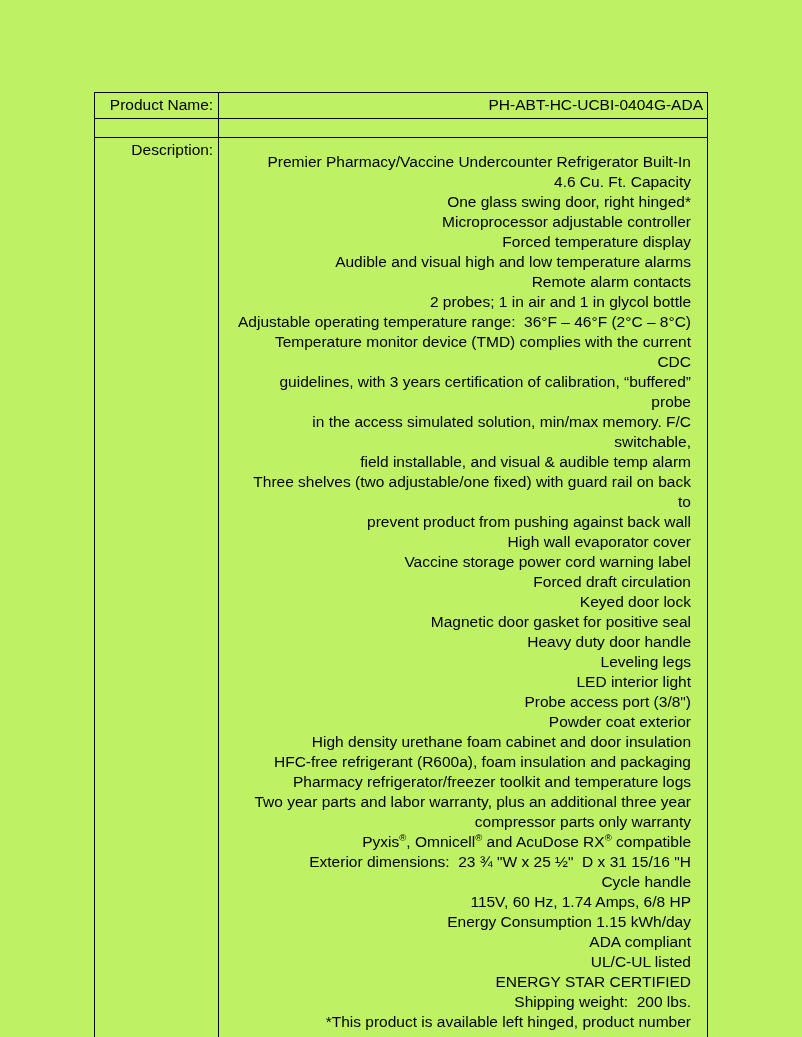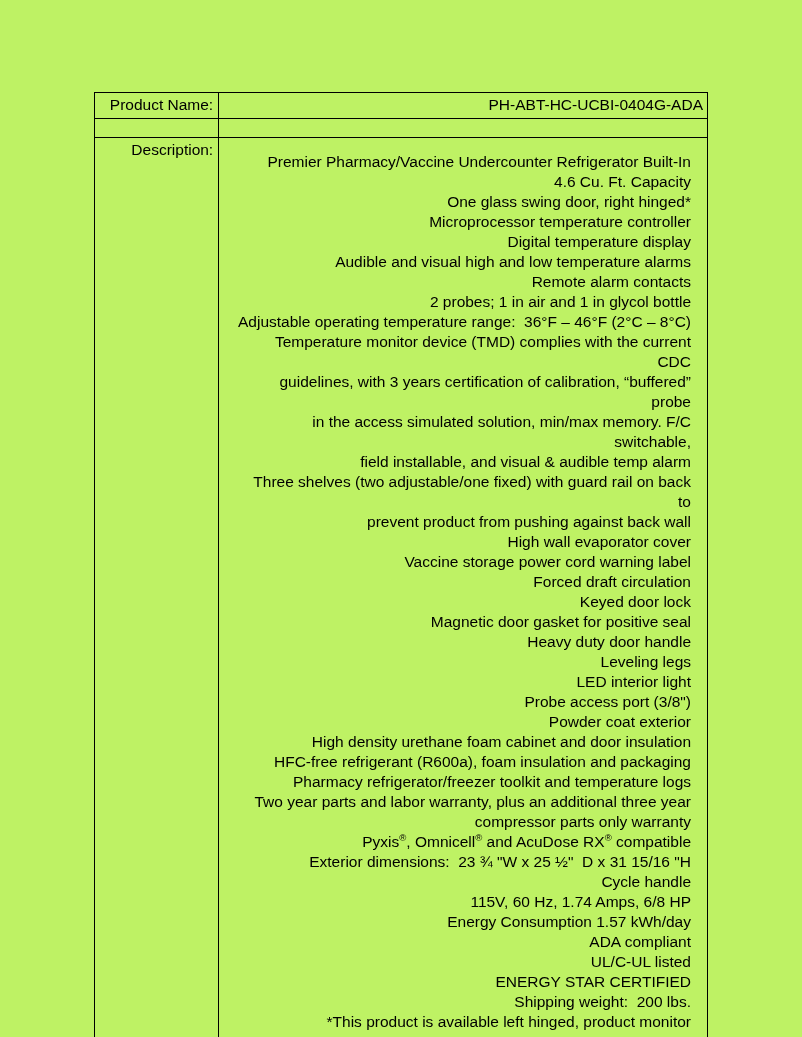--- a/index.html
+++ b/index.html
@@ -110,22 +110,22 @@
       <tr>
         <td class="col-label">
           <div class="label-cell">Description:</div>
         </td>
         <td class="col-value">
           <div class="value-cell">
             <ul class="desc-list" id="desc-list">
                 <li>Premier Pharmacy/Vaccine Undercounter Refrigerator Built-In</li>
                 <li>4.6 Cu. Ft. Capacity</li>
                 <li>One glass swing door, right hinged*</li>
-                <li>Microprocessor temperature controller</li>
-                <li>Digital temperature display</li>
+                <li>Microprocessor adjustable controller</li>
+                <li>Forced temperature display</li>
                 <li>Audible and visual high and low temperature alarms</li>
                 <li>Remote alarm contacts</li>
                 <li>2 probes; 1 in air and 1 in glycol bottle</li>
                 <li>Adjustable operating temperature range:  36°F – 46°F (2°C – 8°C)</li>
                 <li>Temperature monitor device (TMD) complies with the current CDC</li>
                 <li>guidelines, with 3 years certification of calibration, “buffered” probe</li>
                 <li>in the access simulated solution, min/max memory. F/C switchable,</li>
                 <li>field installable, and visual &amp; audible temp alarm</li>
                 <li>Three shelves (two adjustable/one fixed) with guard rail on back to</li>
                 <li>prevent product from pushing against back wall</li>
@@ -141,26 +141,26 @@
                 <li>Powder coat exterior</li>
                 <li>High density urethane foam cabinet and door insulation</li>
                 <li>HFC-free refrigerant (R600a), foam insulation and packaging</li>
                 <li>Pharmacy refrigerator/freezer toolkit and temperature logs</li>
                 <li>Two year parts and labor warranty, plus an additional three year</li>
                 <li>compressor parts only warranty</li>
                 <li>Pyxis<sup>®</sup>, Omnicell<sup>®</sup> and AcuDose RX<sup>®</sup> compatible</li>
                 <li>Exterior dimensions:  23 ¾ "W x 25 ½"  D x 31 15/16 "H</li>
                 <li>Cycle handle</li>
                 <li>115V, 60 Hz, 1.74 Amps, 6/8 HP</li>
-                <li>Energy Consumption 1.57 kWh/day</li>
+                <li>Energy Consumption 1.15 kWh/day</li>
                 <li>ADA compliant</li>
                 <li>UL/C-UL listed</li>
                 <li>ENERGY STAR CERTIFIED</li>
                 <li>Shipping weight:  200 lbs.</li>
-                <li>*This product is available left hinged, product monitor</li>
+                <li>*This product is available left hinged, product number</li>
                 <li>PH-ABT-HC-UCBI-0404G-ADA-LH</li>
               </ul>
           </div>
         </td>
       </tr>
 
     </tbody>
   </table>
 
 </div>

